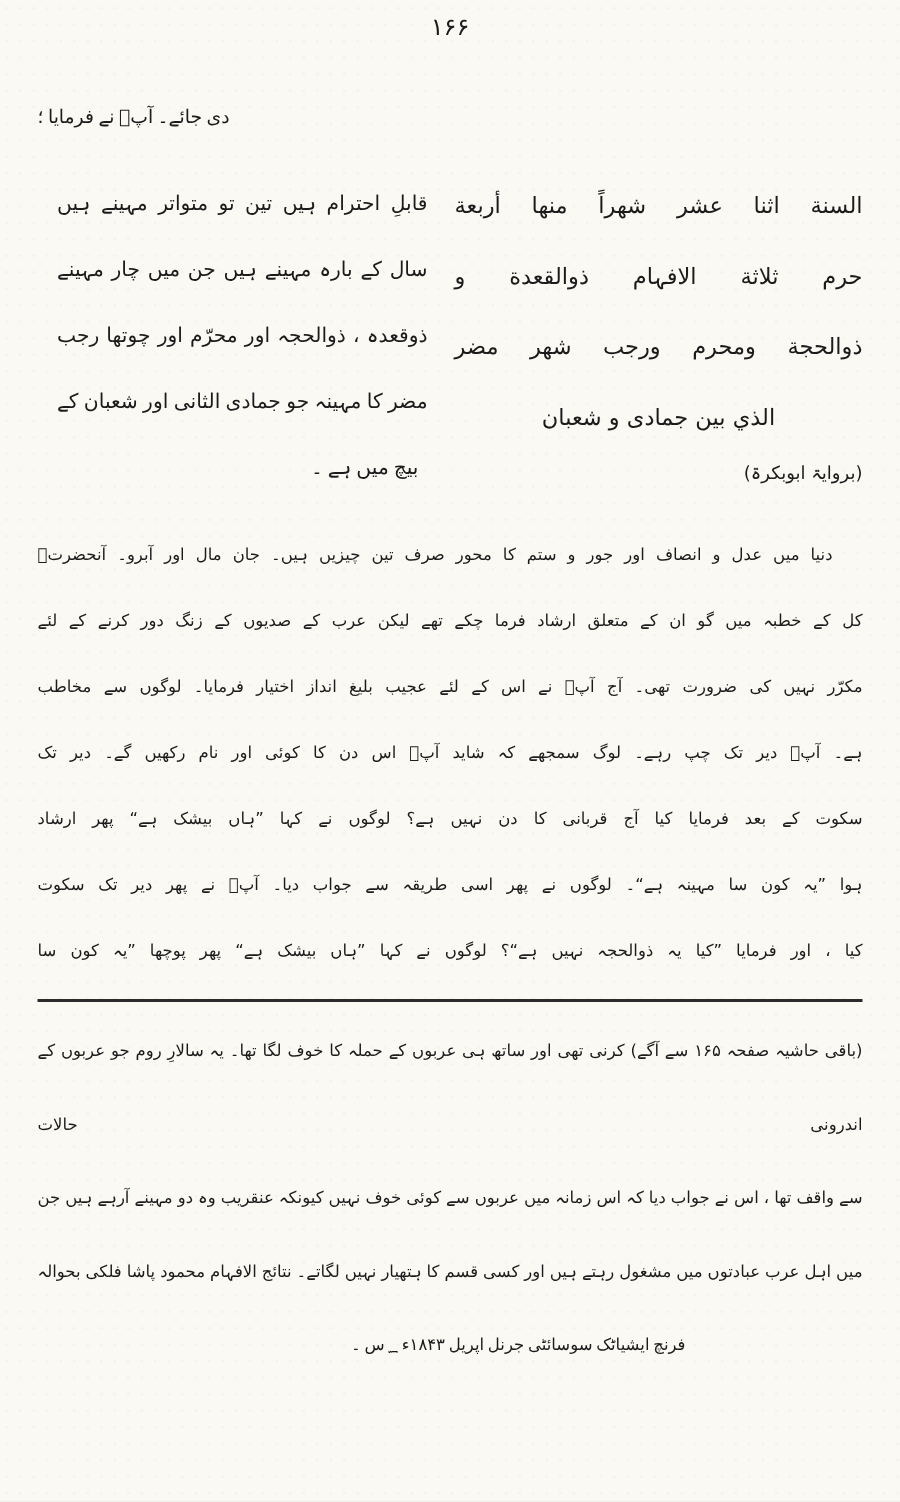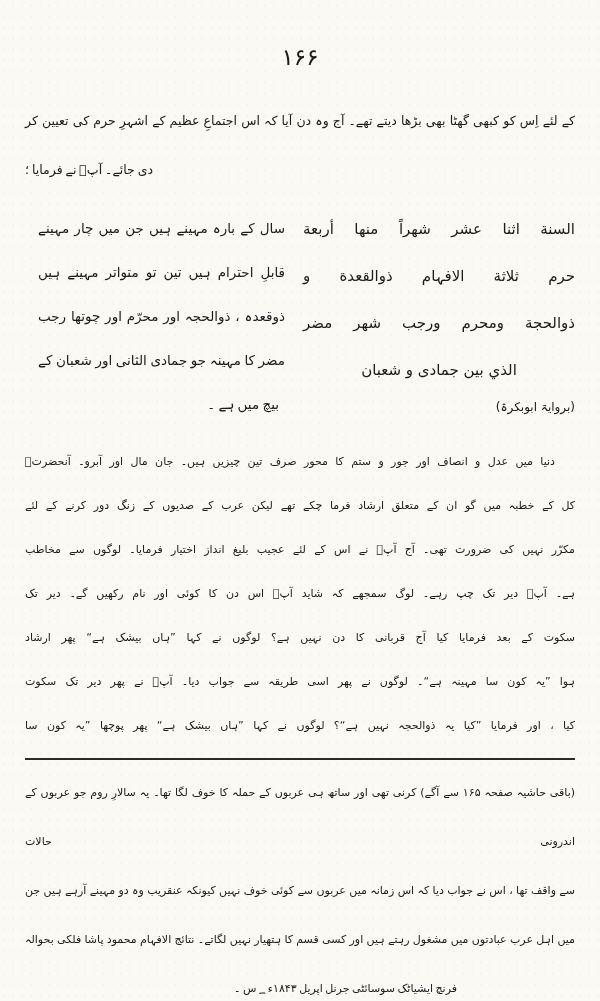--- a/index.html
+++ b/index.html
@@ -12,23 +12,22 @@
     background-size:9px 11px;
     color:#1b1b1b;
     font-family:"DejaVu Sans", sans-serif;
     direction:rtl;
     overflow:hidden;
     box-sizing:border-box;
   }
   .pageno{
     padding-top:8px;
     text-align:center;
-    font-size:23px;
+    font-size:16px;
     letter-spacing:2px;
-    margin-top:36px;
   }
   .para1{margin:26px 25px 0;font-size:12.5px;line-height:49px;word-spacing:-1px;}
   .para2{margin:14px 25px 0;font-size:11px;line-height:44px;word-spacing:-1px;}
   .ln{min-height:1em;}
   .just{text-align:justify;text-align-last:justify;}
   .start-ind{text-align:left;padding-left:0;padding-right:48px;}
   .first-ind{text-indent:20px;}
   .quote{display:flex;margin:12px 25px 0;gap:18px;align-items:flex-start;}
   .col-ar{width:272px;font-size:15px;line-height:47px;}
   .col-ur{width:247px;font-size:13.5px;line-height:44px;word-spacing:-1px;}
@@ -46,35 +45,34 @@
   .fn-last{text-align:right;padding-right:118px;}
 </style>
 </head>
 <body>
 
 <div class="page">
 
   <div class="pageno">۱۶۶</div>
 
   <section class="para1">
-    <div class="ln just">کے لئے اِس کو کبھی گھٹا بھی بڑھا دیتے تھے۔ آج وہ دن آیا کہ اس اجتماعِ عظیم کے اشہرِ حرم کی تعیین کر</div>
     <div class="ln start-ind">دی جائے۔ آپؐ نے فرمایا ؛</div>
   </section>
 
   <section class="quote">
     <div class="col-ar">
       <div class="ln just">السنة اثنا عشر شهراً منها أربعة</div>
       <div class="ln just">حرم ثلاثة الافہام ذوالقعدة و</div>
       <div class="ln just">ذوالحجة ومحرم ورجب شهر مضر</div>
       <div class="ln center-last">الذي بين جمادى و شعبان</div>
       <div class="ln cite">(بروایۃ ابوبکرۃ)</div>
     </div>
     <div class="col-ur">
+      <div class="ln just">قابلِ احترام ہیں تین تو متواتر مہینے ہیں</div>
       <div class="ln just">سال کے بارہ مہینے ہیں جن میں چار مہینے</div>
-      <div class="ln just">قابلِ احترام ہیں تین تو متواتر مہینے ہیں</div>
       <div class="ln just">ذوقعدہ ، ذوالحجہ اور محرّم اور چوتھا رجب</div>
       <div class="ln just">مضر کا مہینہ جو جمادی الثانی اور شعبان کے</div>
       <div class="ln ur-last">بیچ میں ہے ۔</div>
     </div>
   </section>
 
   <section class="para2">
     <div class="ln just first-ind">دنیا میں عدل و انصاف اور جور و ستم کا محور صرف تین چیزیں ہیں۔ جان مال اور آبرو۔ آنحضرتؐ</div>
     <div class="ln just">کل کے خطبہ میں گو ان کے متعلق ارشاد فرما چکے تھے لیکن عرب کے صدیوں کے زنگ دور کرنے کے لئے</div>
     <div class="ln just">مکرّر نہیں کی ضرورت تھی۔ آج آپؐ نے اس کے لئے عجیب بلیغ انداز اختیار فرمایا۔ لوگوں سے مخاطب</div>

